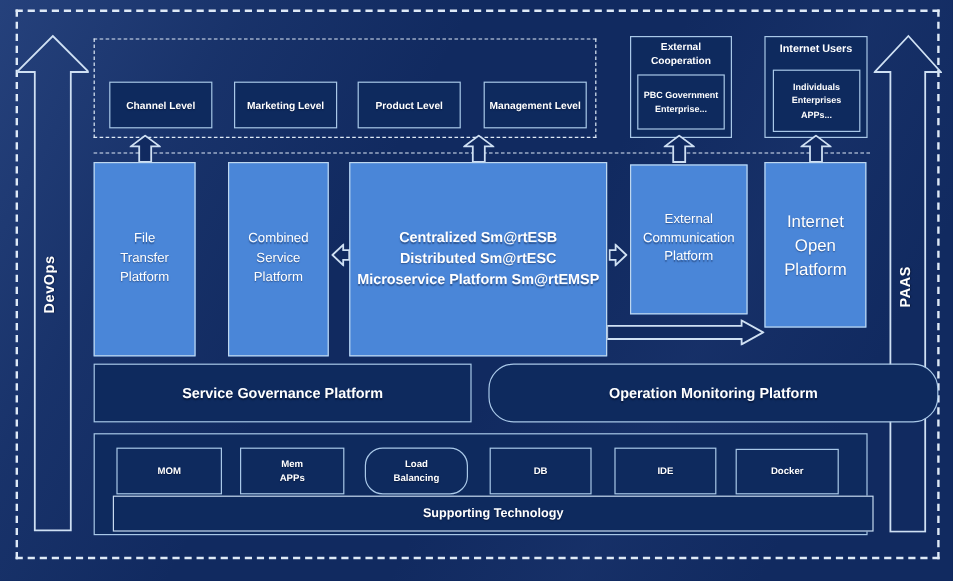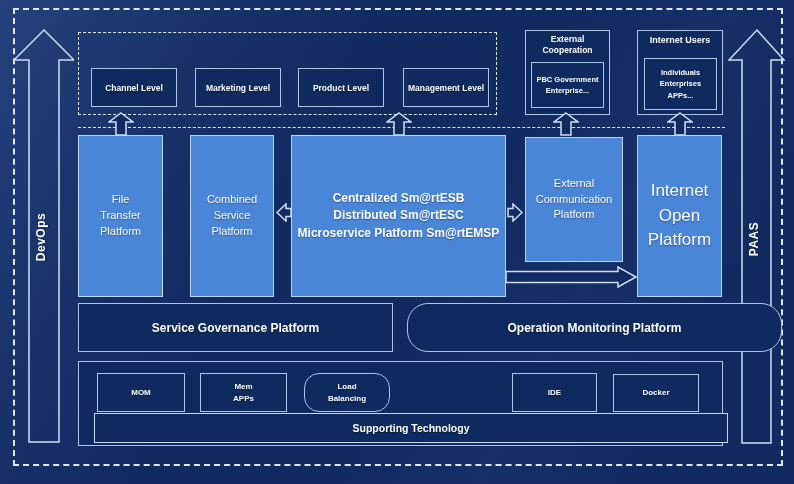--- a/index.html
+++ b/index.html
@@ -165,21 +165,21 @@
   <div class="abs plat-box" style="left:291px; top:135px; width:215px; height:162px; font-size:12px; font-weight:bold;">
     <span>Centralized Sm@rtESB
 Distributed Sm@rtESC
 Microservice Platform Sm@rtEMSP</span>
   </div>
   <div class="abs plat-box" style="left:525px; top:137px; width:98px; height:125px; font-size:11px;">
     <span>External
 Communication
 Platform</span>
   </div>
-  <div class="abs plat-box" style="left:637px; top:135px; width:85px; height:162px; font-size:17px;">
+  <div class="abs plat-box" style="left:637px; top:135px; width:85px; height:138px; font-size:14px;">
     <span>Internet
 Open
 Platform</span>
   </div>
 
   <svg class="abs" style="left:276px; top:203px;" width="16" height="19" viewBox="0 0 16 19">
     <polygon class="arrow-fill" points="1,9.5 10,1 10,5.5 15,5.5 15,13.5 10,13.5 10,18"></polygon>
   </svg>
   <svg class="abs" style="left:507px; top:203px;" width="16" height="19" viewBox="0 0 16 19">
     <polygon class="arrow-fill" points="15,9.5 6,1 6,5.5 1,5.5 1,13.5 6,13.5 6,18"></polygon>
@@ -201,20 +201,23 @@
     <span>MOM</span>
   </div>
   <div class="abs dark-box tech-label" style="left:200px; top:373px; width:87px; height:39px;">
     <span>Mem
 APPs</span>
   </div>
   <div class="abs dark-box tech-label" style="left:304px; top:373px; width:86px; height:39px;border-radius:15px;">
     <span>Load
 Balancing</span>
   </div>
+  <div class="abs dark-box tech-label" style="left:408px; top:373px; width:85px; height:39px;">
+    <span>DB</span>
+  </div>
   <div class="abs dark-box tech-label" style="left:512px; top:373px; width:85px; height:39px;">
     <span>IDE</span>
   </div>
   <div class="abs dark-box tech-label" style="left:613px; top:374px; width:86px; height:38px;">
     <span>Docker</span>
   </div>
 
   <div class="abs support-bar" style="left:94px; top:413px; width:634px; height:30px;">
     <span>Supporting Technology</span>
   </div>

